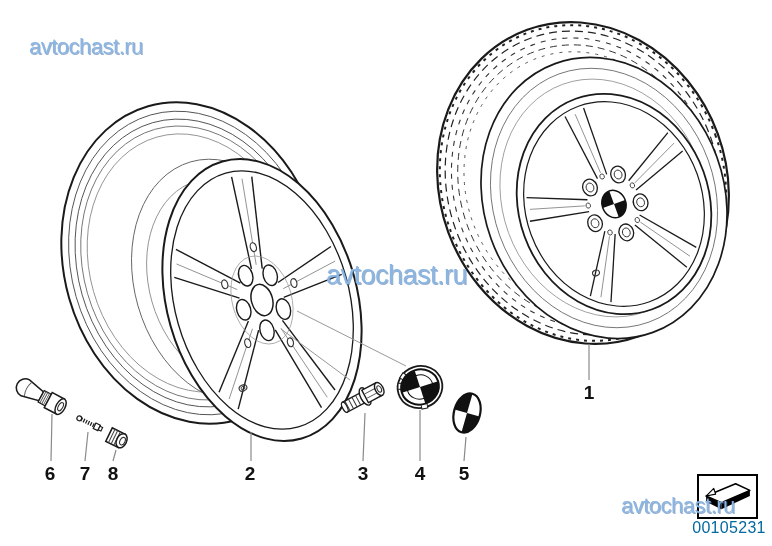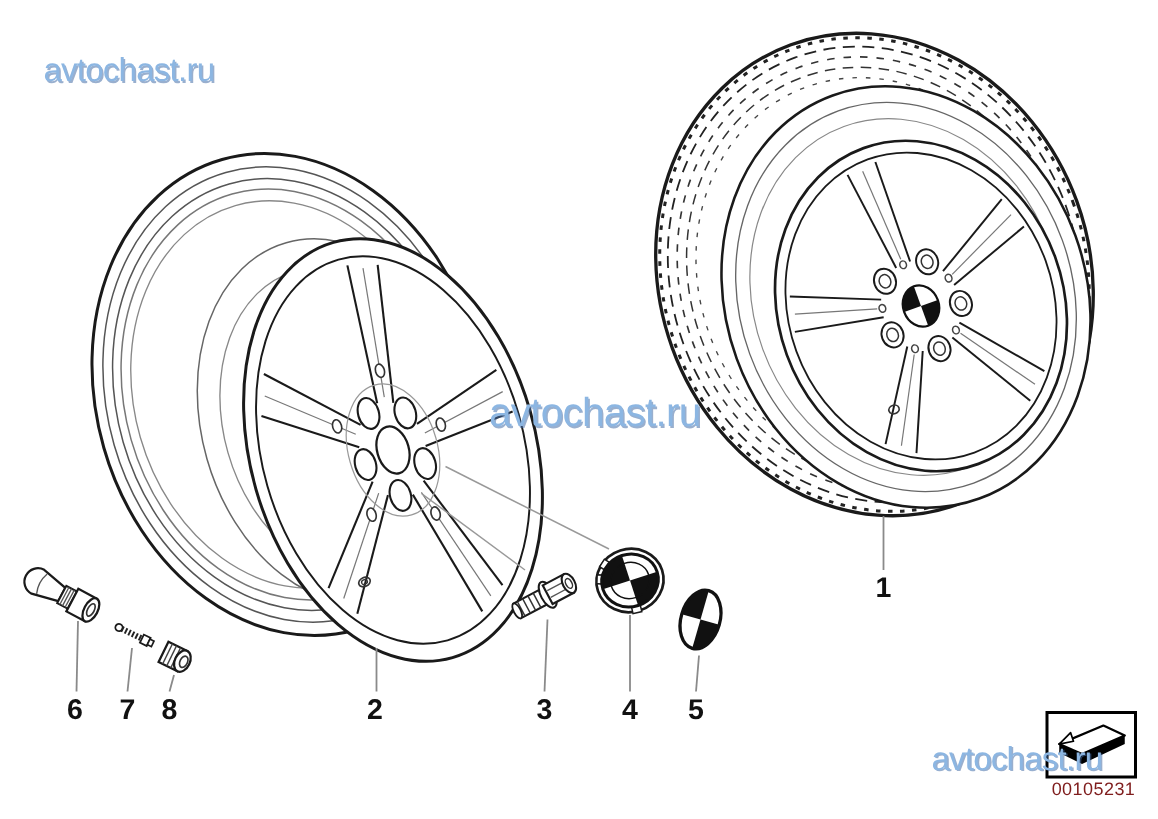--- a/index.html
+++ b/index.html
@@ -10,21 +10,21 @@
              text-shadow:1px 1px 0 rgba(70,110,165,0.55);white-space:nowrap;z-index:5;}
   .wm1{left:29px;top:34px;font-size:22px;}
   .wm2{left:326px;top:260px;font-size:27px;}
   .wm3{left:621px;top:493px;font-size:22px;}
   .callout{position:absolute;transform:translateX(-50%);font-size:19px;font-weight:bold;
            color:#111;z-index:4;line-height:1;}
   .pn-box{position:absolute;left:697px;top:474px;width:61px;height:45px;border:2px solid #000;
           background:#fff;box-sizing:border-box;z-index:3;display:flex;align-items:center;justify-content:center;}
   .pn-box svg{position:static;}
   .pn-label{position:absolute;left:692px;top:519px;width:74px;text-align:center;
-            font-size:12px;font-weight:500;color:#7f1d1d;z-index:4;letter-spacing:0.3px;}
+            font-size:16px;font-weight:500;color:#0369a1;z-index:4;letter-spacing:0.3px;}
 </style>
 </head>
 <body>
 
 <div class="stage">
 
   <svg width="772" height="546" viewBox="0 0 772 546">
 
     <g>
 

